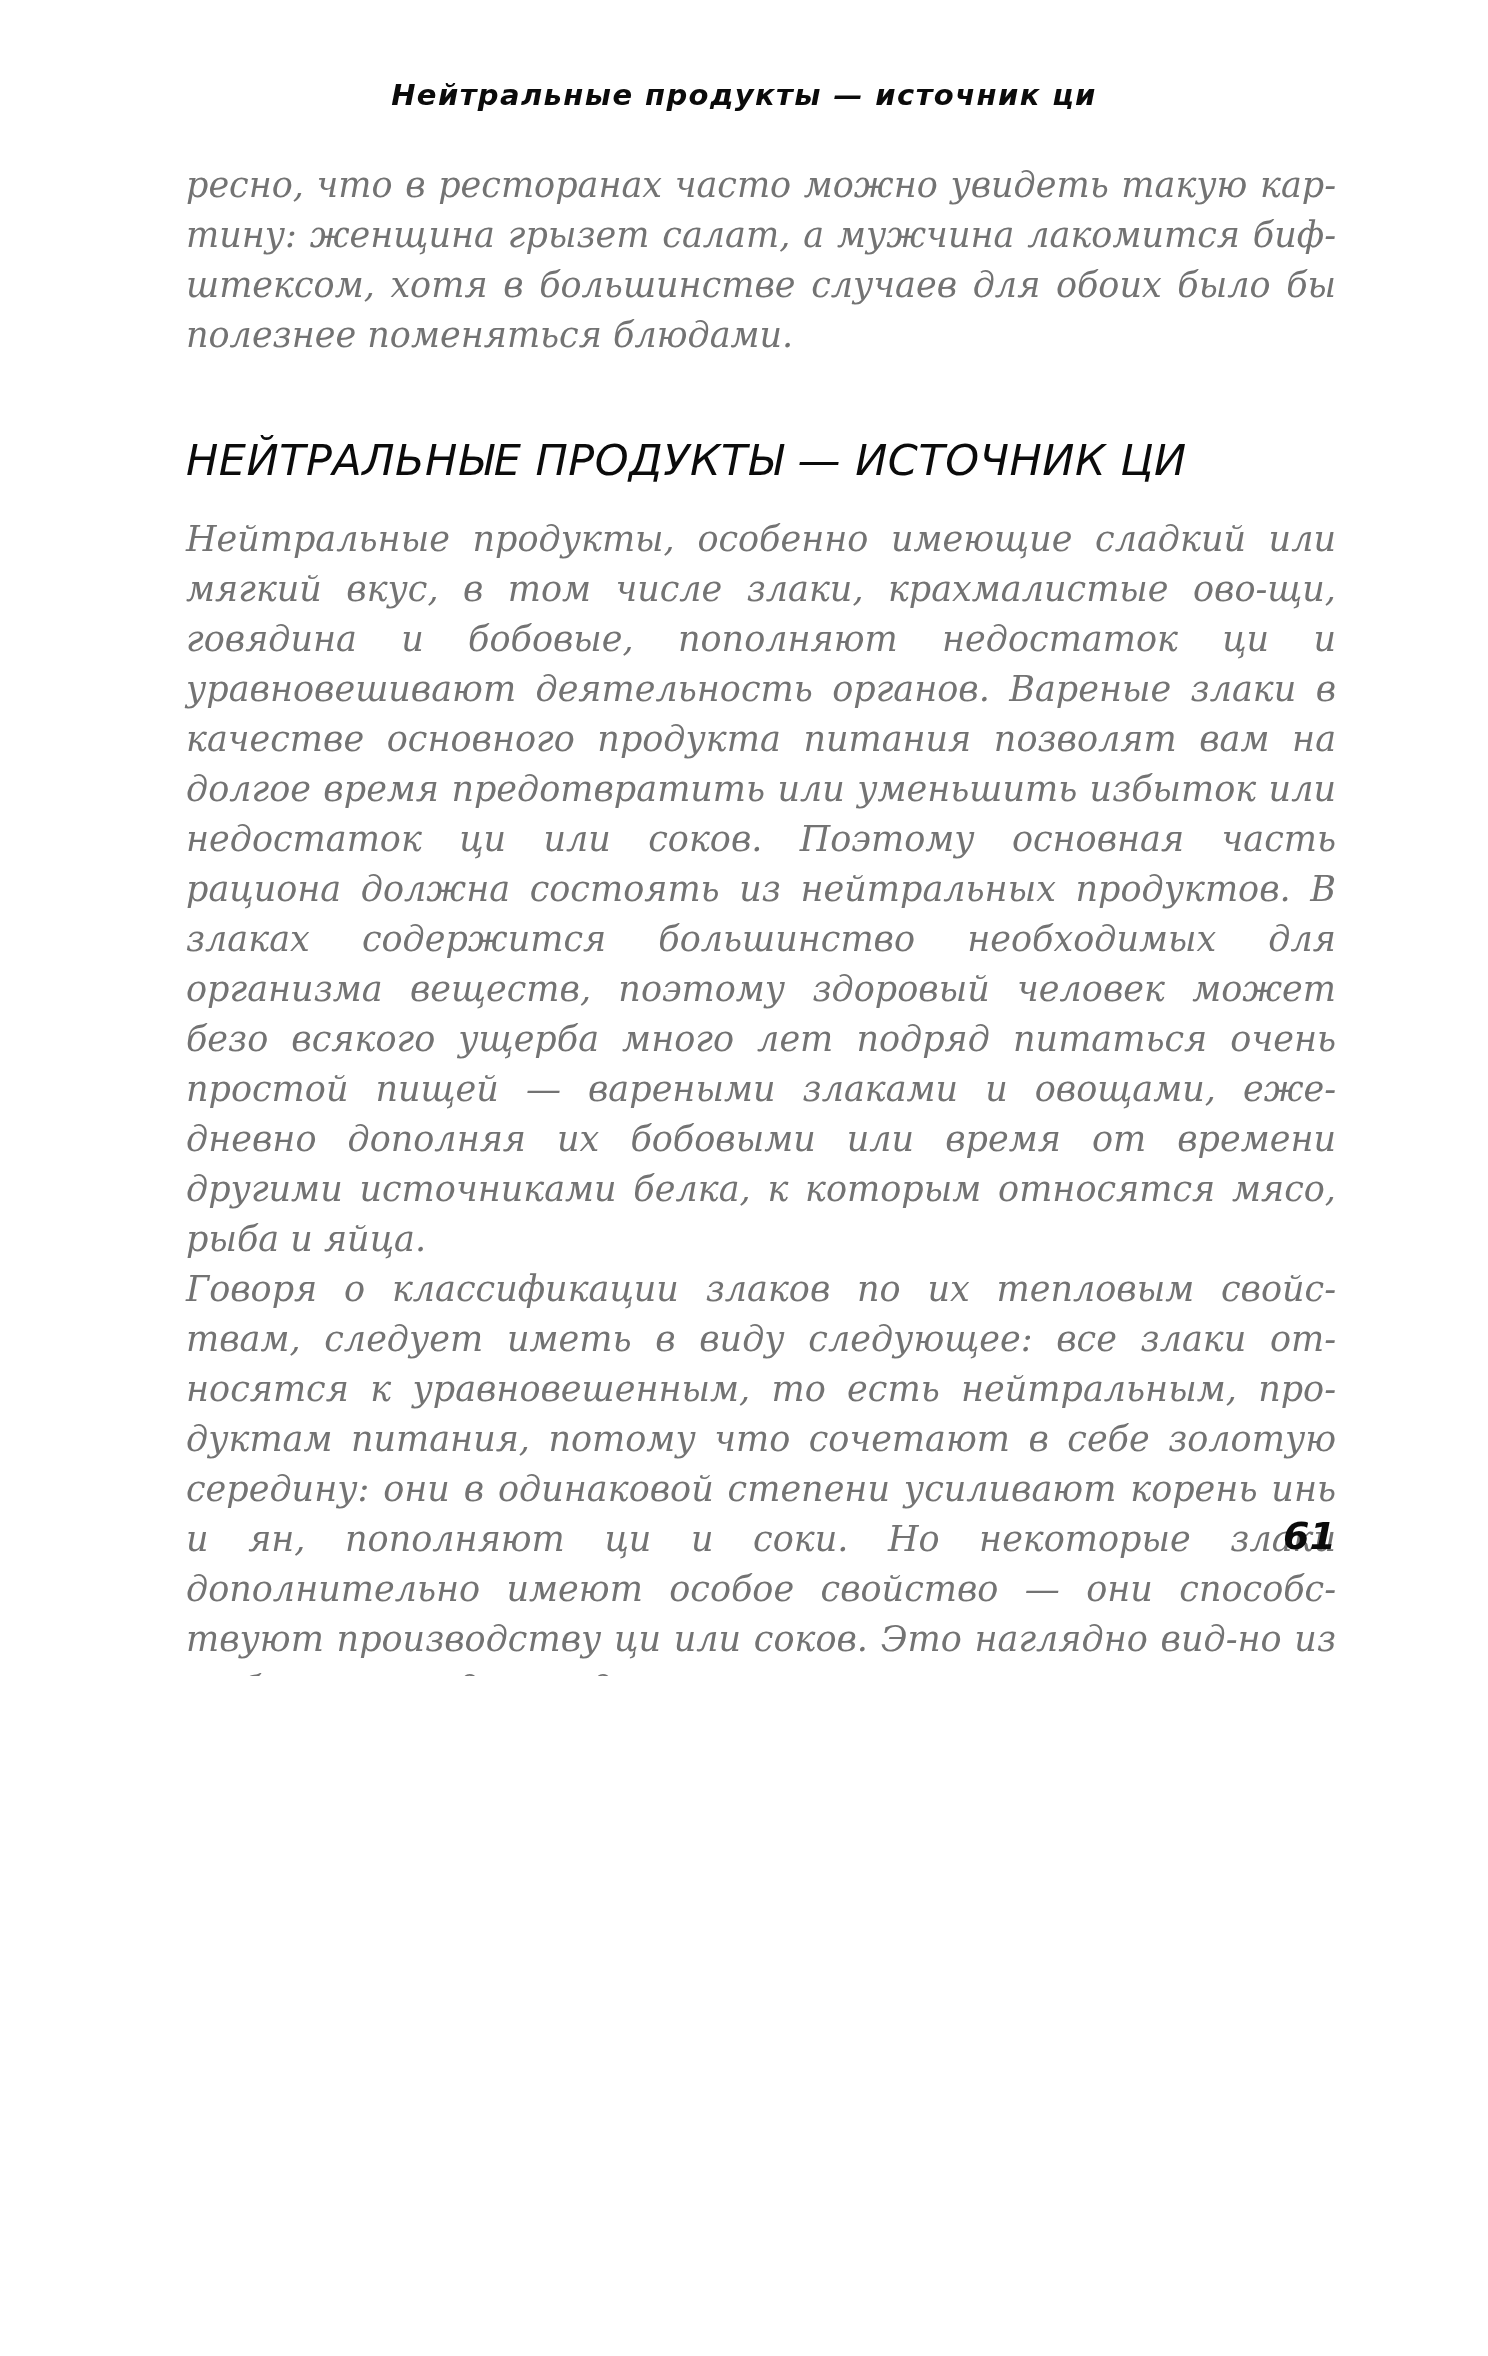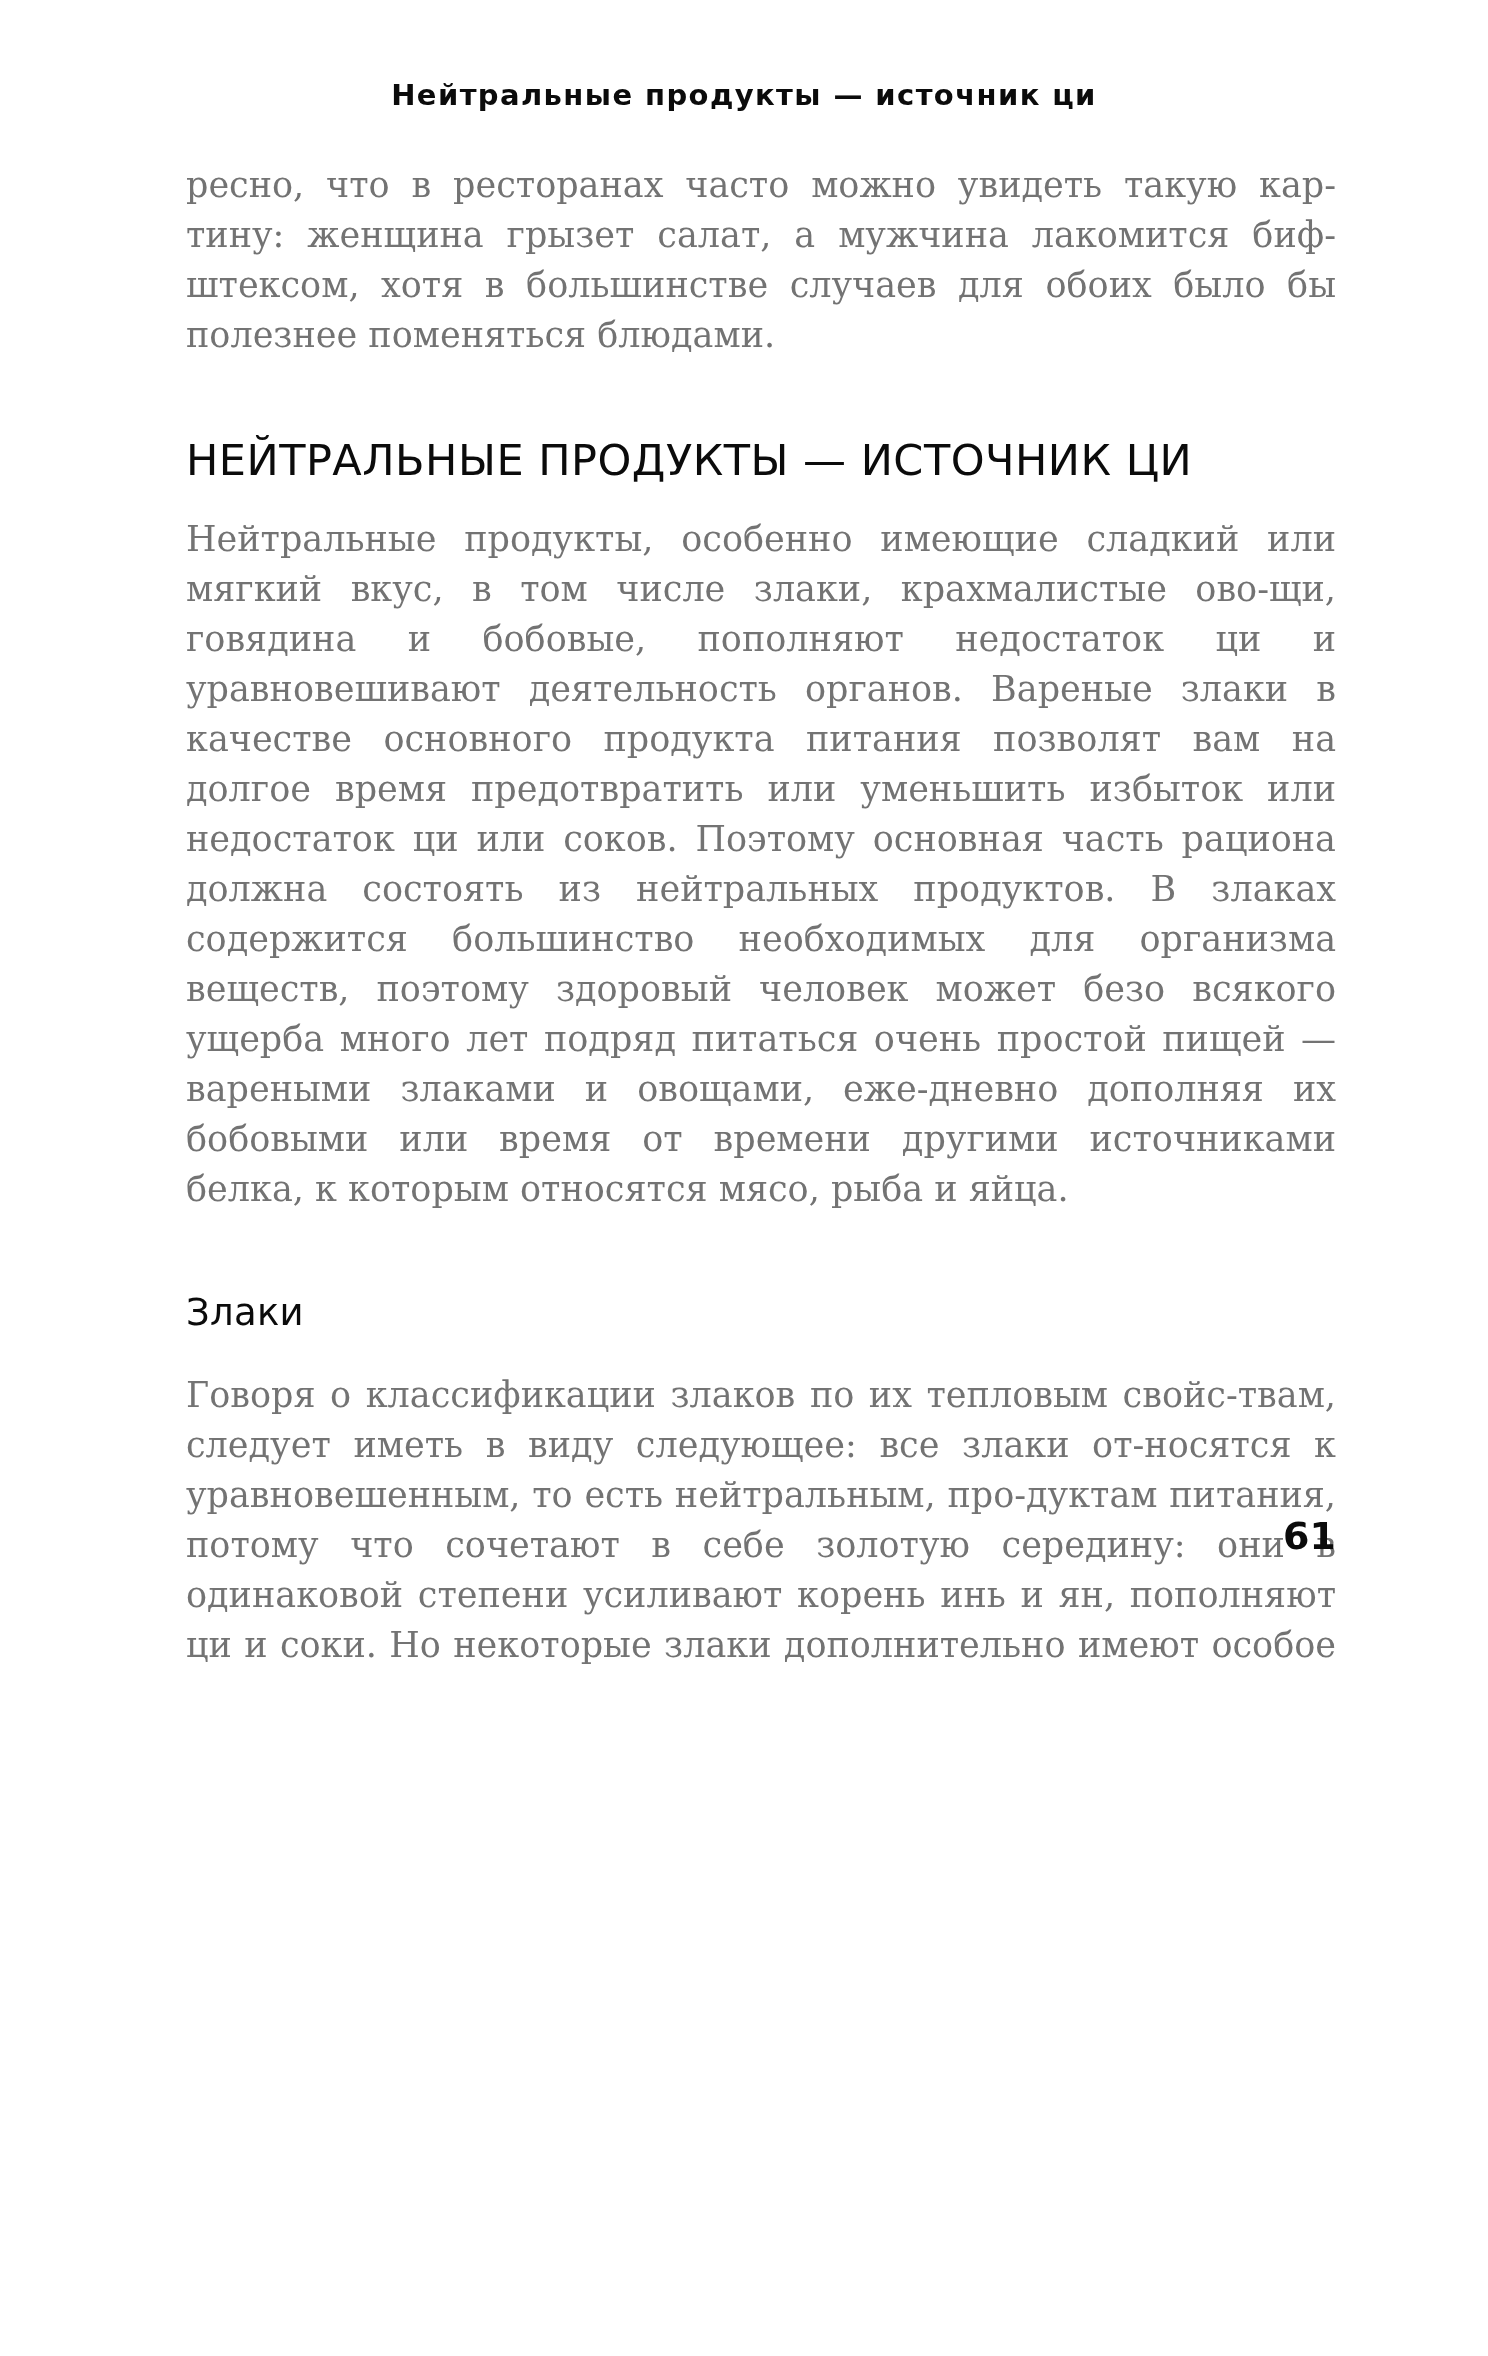--- a/index.html
+++ b/index.html
@@ -7,20 +7,21 @@
     padding: 0;
     background: #ffffff;
   }
   .page {
     position: relative;
     width: 1488px;
     height: 1676px;
     background: #ffffff;
     box-sizing: border-box;
     overflow: hidden;
+    font-style: italic;
   }
   .running-head {
     position: absolute;
     top: 78px;
     left: 0;
     width: 100%;
     text-align: center;
     font-family: "DejaVu Sans", sans-serif;
     font-size: 29px;
     font-weight: bold;
@@ -83,21 +84,20 @@
   <div class="running-head">Нейтральные продукты — источник ци</div>
 
   <div class="content">
 
     <p class="body-text first-para">ресно, что в ресторанах часто можно увидеть такую кар-тину: женщина грызет салат, а мужчина лакомится биф-штексом, хотя в большинстве случаев для обоих было бы полезнее поменяться блюдами.</p>
 
     <h1 class="section-title">НЕЙТРАЛЬНЫЕ ПРОДУКТЫ — ИСТОЧНИК ЦИ</h1>
 
     <p class="body-text">Нейтральные продукты, особенно имеющие сладкий или мягкий вкус, в том числе злаки, крахмалистые ово-щи, говядина и бобовые, пополняют недостаток ци и уравновешивают деятельность органов. Вареные злаки в качестве основного продукта питания позволят вам на долгое время предотвратить или уменьшить избыток или недостаток ци или соков. Поэтому основная часть рациона должна состоять из нейтральных продуктов. В злаках содержится большинство необходимых для организма веществ, поэтому здоровый человек может безо всякого ущерба много лет подряд питаться очень простой пищей — вареными злаками и овощами, еже-дневно дополняя их бобовыми или время от времени другими источниками белка, к которым относятся мясо, рыба и яйца.</p>
 
-    <h2 class="subsection-title">Злаки</h2>
 
     <p class="body-text">Говоря о классификации злаков по их тепловым свойс-твам, следует иметь в виду следующее: все злаки от-носятся к уравновешенным, то есть нейтральным, про-дуктам питания, потому что сочетают в себе золотую середину: они в одинаковой степени усиливают корень инь и ян, пополняют ци и соки. Но некоторые злаки дополнительно имеют особое свойство — они способс-твуют производству ци или соков. Это наглядно вид-но из таблицы, где одни отнесены к освежающим (производящим инь) или теплым (производящим ян)</p>
 
   </div>
 
   <div class="page-number">61</div>
 
 </div>
 
 </body></html>

